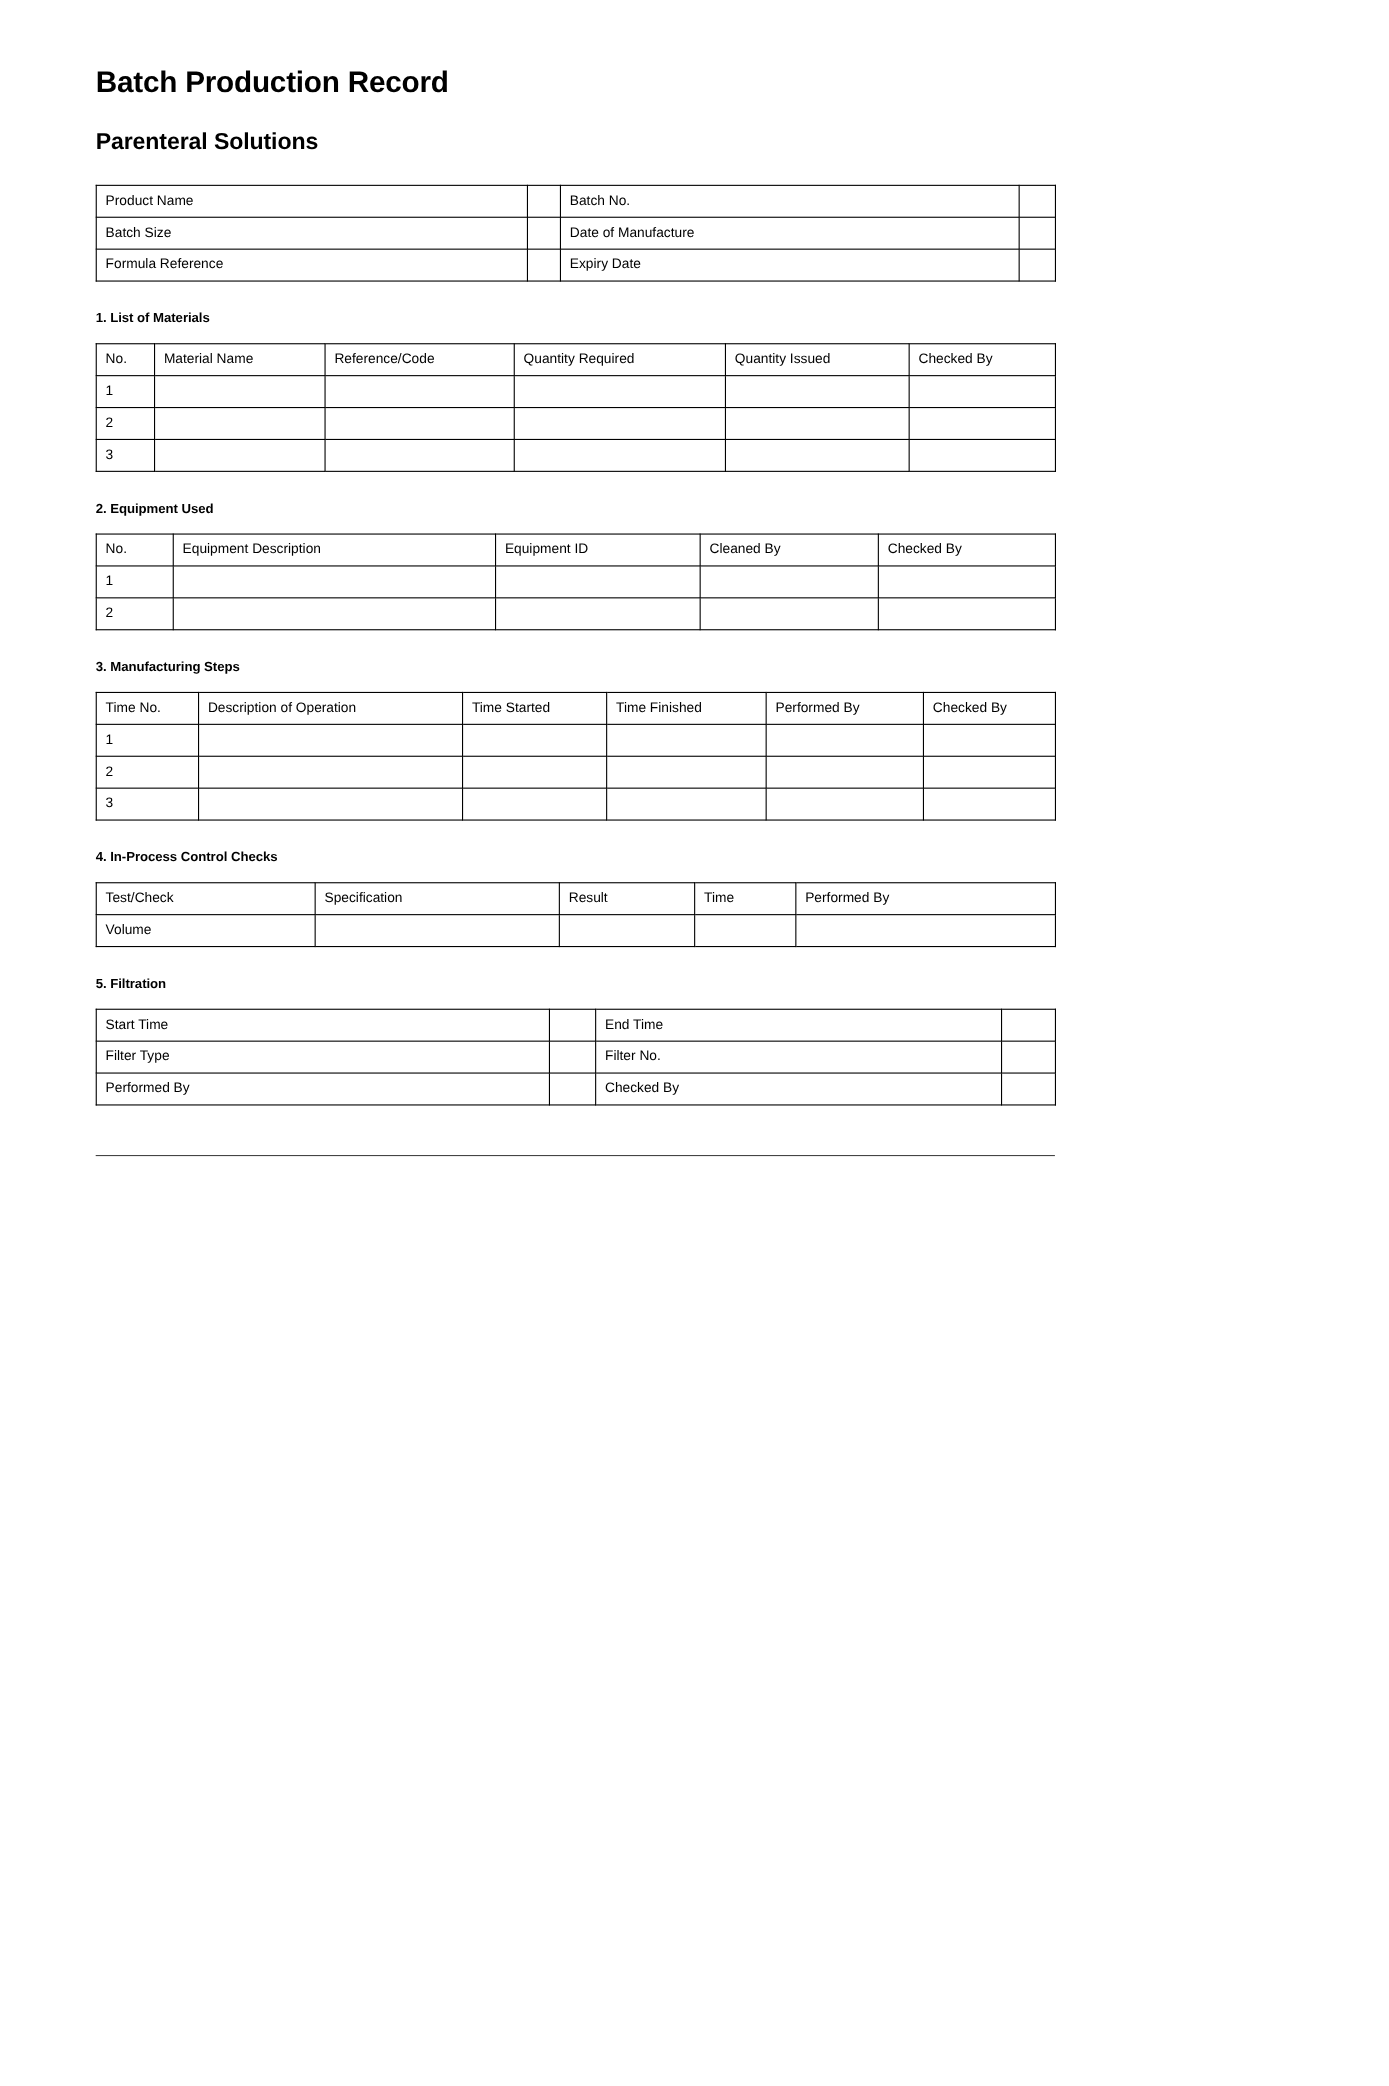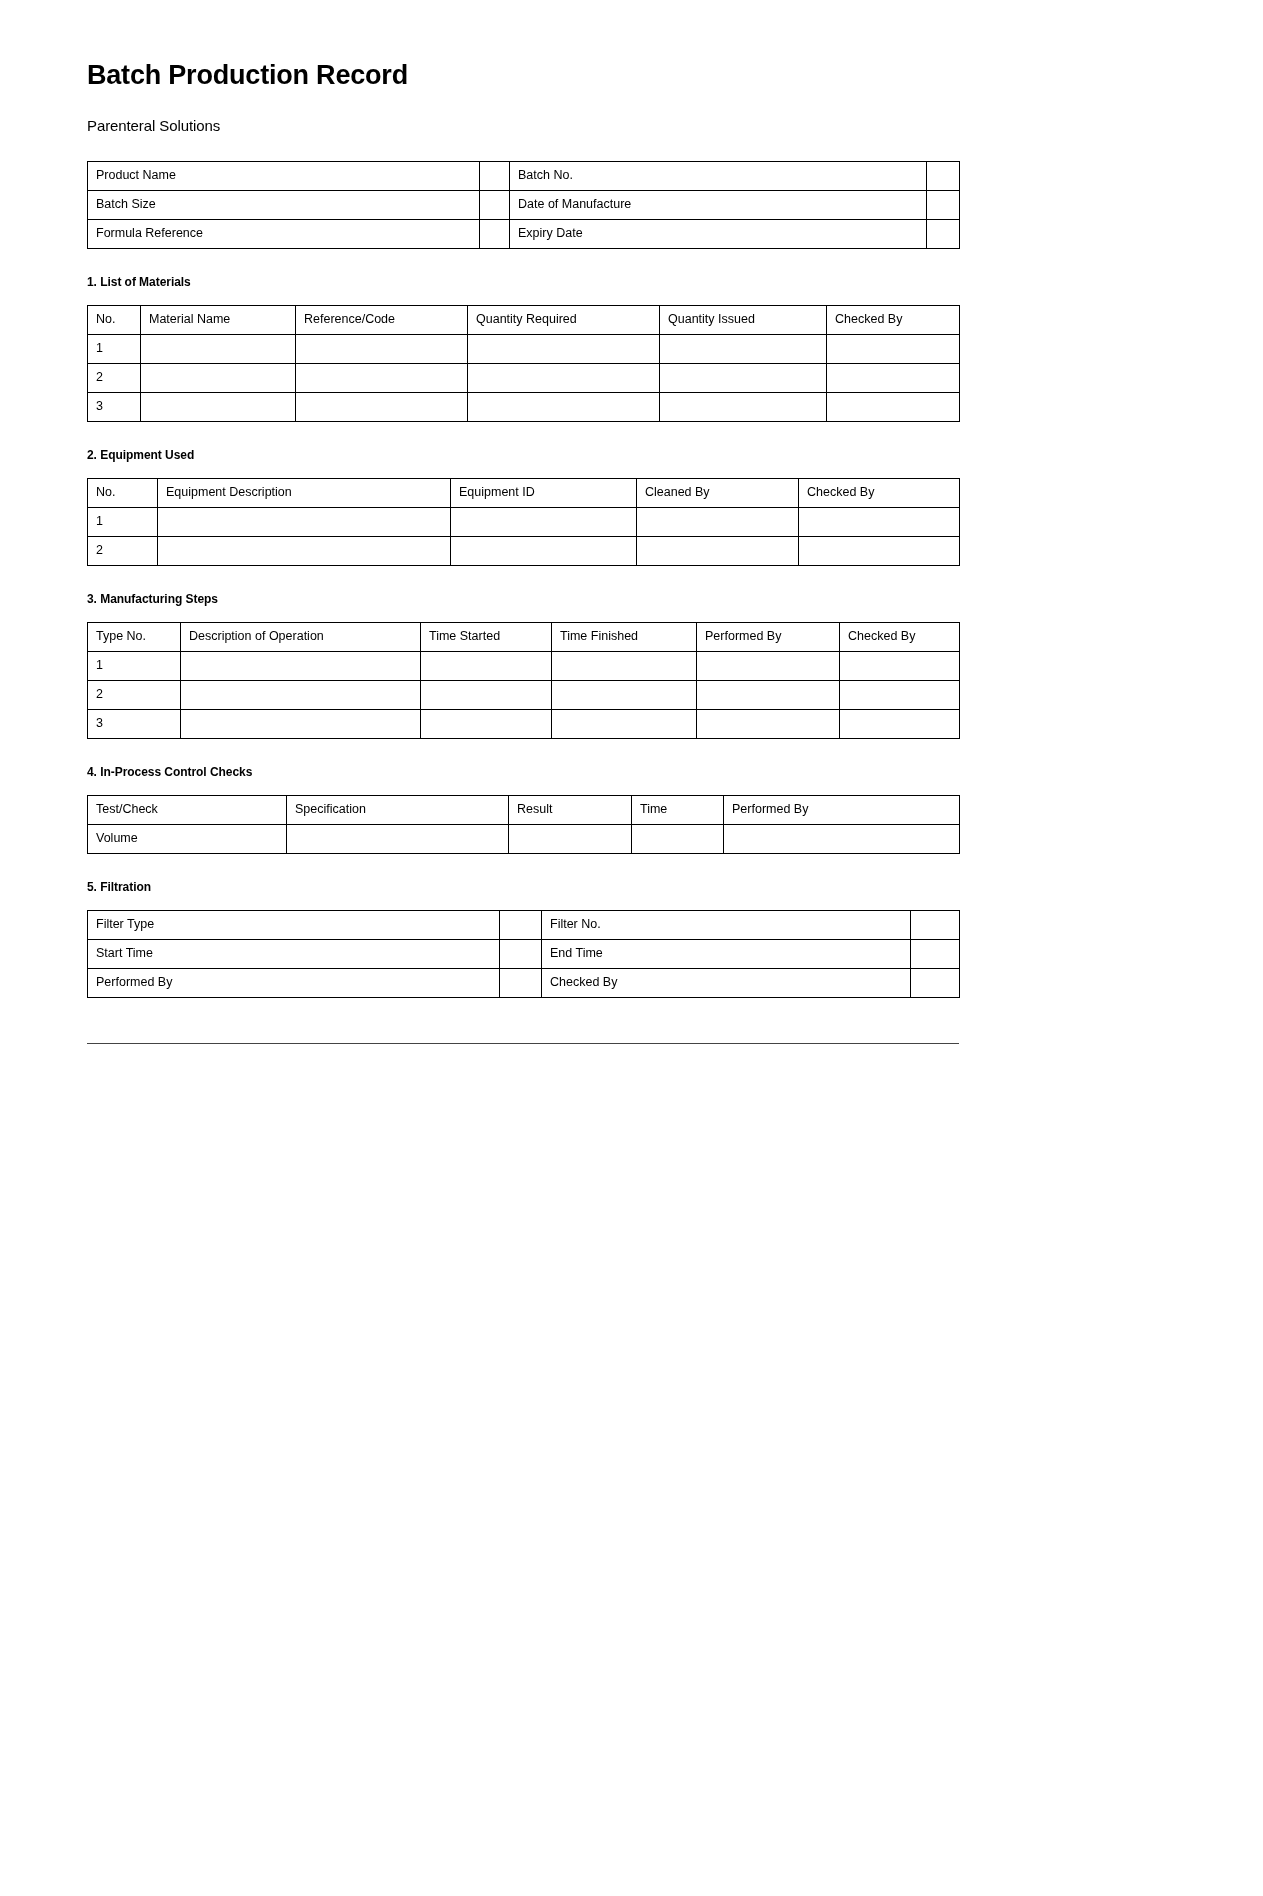--- a/index.html
+++ b/index.html
@@ -31,22 +31,22 @@
   }
 
   h1.doc-title {
     font-size: 27px;
     font-weight: bold;
     line-height: 1.15;
     margin: 0 0 0 0;
     letter-spacing: -0.2px;
   }
   h2.doc-subtitle {
-    font-size: 15px;
-    font-weight: normal;
+    font-size: 21px;
+    font-weight: bold;
     margin: 26px 0 0 0;
     letter-spacing: -0.1px;
   }
   h3.section-title {
     font-size: 12px;
     font-weight: bold;
     margin: 0;
     letter-spacing: -0.05px;
   }
 
@@ -226,21 +226,21 @@
       <colgroup>
         <col style="width:93px">
           <col style="width:240px">
           <col style="width:131px">
           <col style="width:145px">
           <col style="width:143px">
           <col style="width:120px">
       </colgroup>
       <thead>
         <tr>
-          <th>Type No.</th>
+          <th>Time No.</th>
           <th>Description of Operation</th>
           <th>Time Started</th>
           <th>Time Finished</th>
           <th>Performed By</th>
           <th>Checked By</th>
         </tr>
       </thead>
       <tbody>
         <tr>
           <td class="rownum">1</td>
@@ -307,29 +307,29 @@
 
     <table class="grid kv">
       <colgroup>
         <col style="width:412px">
           <col style="width:42px">
           <col style="width:369px">
           <col style="width:49px">
       </colgroup>
       <tbody>
         <tr>
+          <td class="lbl">Start Time</td>
+          <td></td>
+          <td class="lbl">End Time</td>
+          <td></td>
+        </tr>
+        <tr>
           <td class="lbl">Filter Type</td>
           <td></td>
           <td class="lbl">Filter No.</td>
-          <td></td>
-        </tr>
-        <tr>
-          <td class="lbl">Start Time</td>
-          <td></td>
-          <td class="lbl">End Time</td>
           <td></td>
         </tr>
         <tr>
           <td class="lbl">Performed By</td>
           <td></td>
           <td class="lbl">Checked By</td>
           <td></td>
         </tr>
       </tbody>
     </table>

